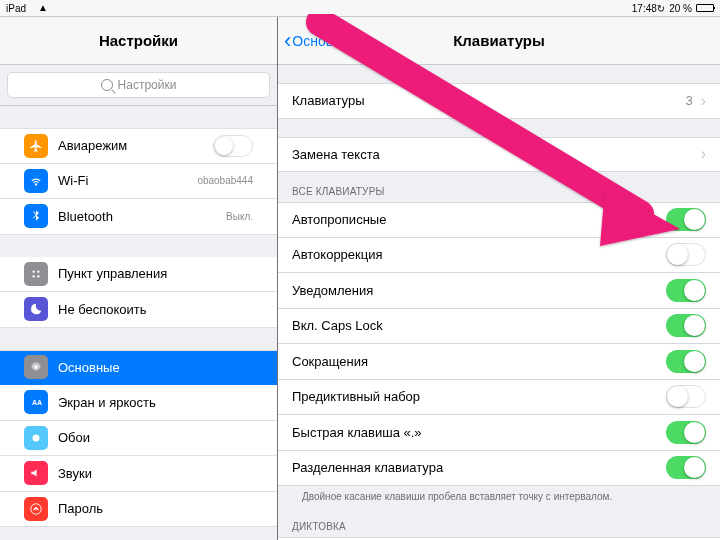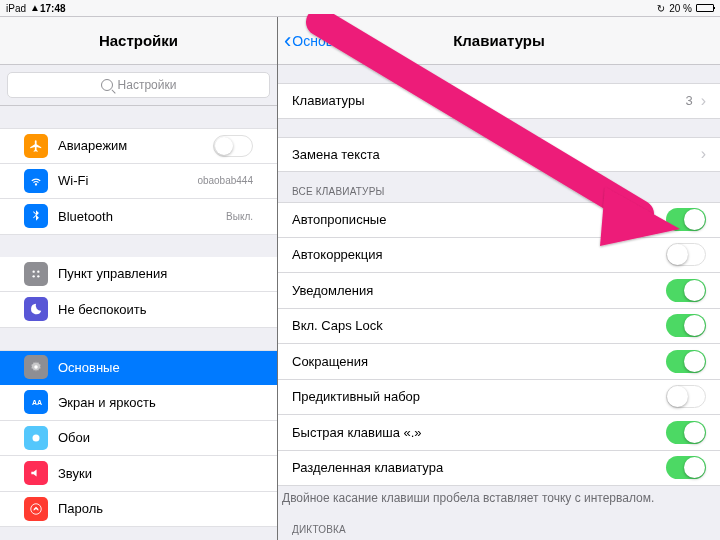--- a/index.html
+++ b/index.html
@@ -1,19 +1,19 @@
 <!DOCTYPE html>
 <html><head>
 <meta charset="utf-8">
 <style>
 *{margin:0;padding:0;box-sizing:border-box;font-family:-apple-system,"Helvetica Neue",Helvetica,Arial,sans-serif;-webkit-font-smoothing:antialiased}
 body{width:720px;height:540px;overflow:hidden;background:#efeff4;font-size:13px;color:#000}
 .statusbar{height:16px;background:#f7f7f8;display:flex;align-items:center;padding:0 6px;font-size:10px;color:#000}
-.sb-left{display:flex;align-items:center;gap:4px}
-.sb-center{flex:1;text-align:left;font-weight:700}
+.sb-left{display:flex;align-items:center;gap:12px}
+.sb-center{flex:1;text-align:right;font-weight:400}
 .sb-right{display:flex;align-items:center;gap:4px}
 .wifi-glyph{display:inline-block;font-size:10px;line-height:1}
 .battery{width:18px;height:8px;border:1px solid #000;border-radius:1px;position:relative}
 .battery::after{content:"";position:absolute;right:-2px;top:2px;width:1px;height:2px;background:#000}
 .battery-fill{width:20%;height:100%;background:#000}
 .app{display:flex;height:524px;border-top:1px solid #c8c7cc}
 
 
 .sidebar{width:278px;background:#efeff4;border-right:1px solid #737373;display:flex;flex-direction:column}
 .side-head{height:48px;display:flex;align-items:center;justify-content:center;border-bottom:1px solid #c8c7cc;background:#f7f7f8}
@@ -42,21 +42,21 @@
 .chev-l{font-size:22px;font-weight:300;margin-right:1px;line-height:1}
 .main-title{position:absolute;left:0;right:0;text-align:center;font-size:15px;font-weight:600;pointer-events:none}
 .main-body{flex:1;overflow:hidden}
 .mgap{height:18px}
 .mrow{height:35.5px;background:#fff;display:flex;align-items:center;padding:0 14px;border-top:1px solid #d8d8dc;border-bottom:1px solid #d8d8dc;font-size:13px}
 .mrow.mid{border-top:none}
 .mrow .lbl{flex:1}
 .mrow .dtl{color:#8e8e93;margin-right:8px}
 .chev-r{color:#c7c7cc;font-size:16px;font-weight:400}
 .sect-head{font-size:10px;color:#6d6d72;padding:14px 14px 5px;text-transform:uppercase;letter-spacing:.2px}
-.sect-foot{font-size:12px;color:#6d6d72;padding:5px 4px}
+.sect-foot{font-size:10px;color:#6d6d72;padding:5px 24px}
 .toggle{width:40px;height:23px;border-radius:12px;position:relative;transition:.2s}
 .toggle.on{background:#4cd964}
 .toggle.off{background:#fff;border:1px solid #e0e0e0}
 .knob{position:absolute;top:1px;width:21px;height:21px;border-radius:50%;background:#fff;box-shadow:0 1px 3px rgba(0,0,0,.35)}
 .toggle.on .knob{right:1px}
 .toggle.off .knob{left:0;top:0}
 
 
 .arrow{position:absolute;left:300px;top:14px;pointer-events:none;z-index:99}
 </style>

